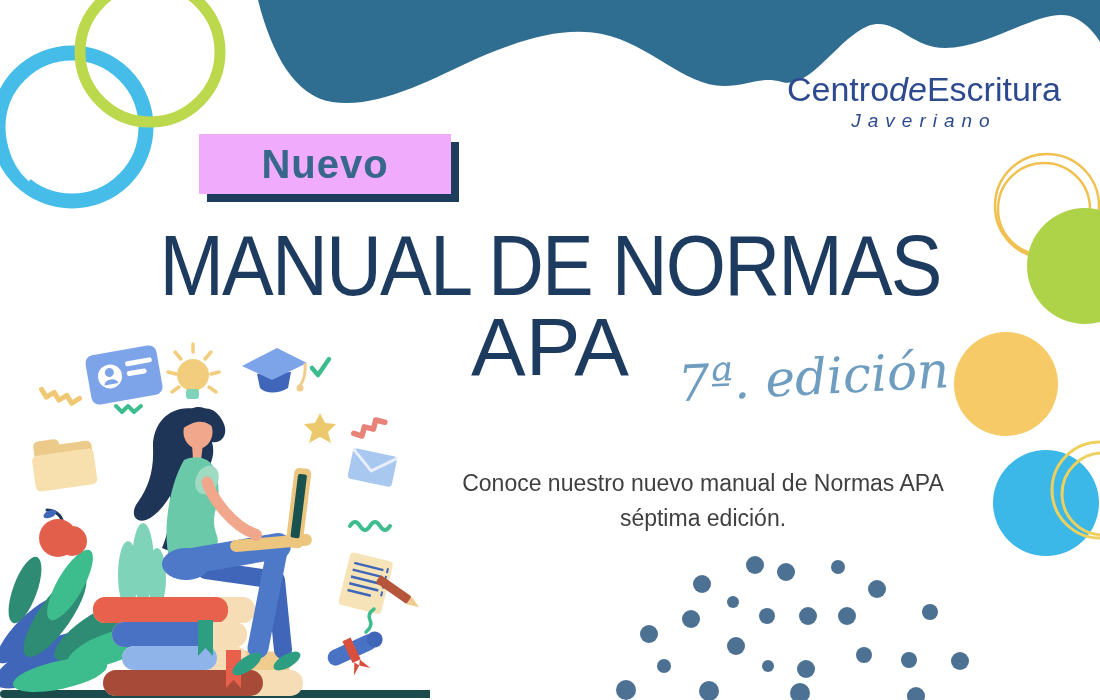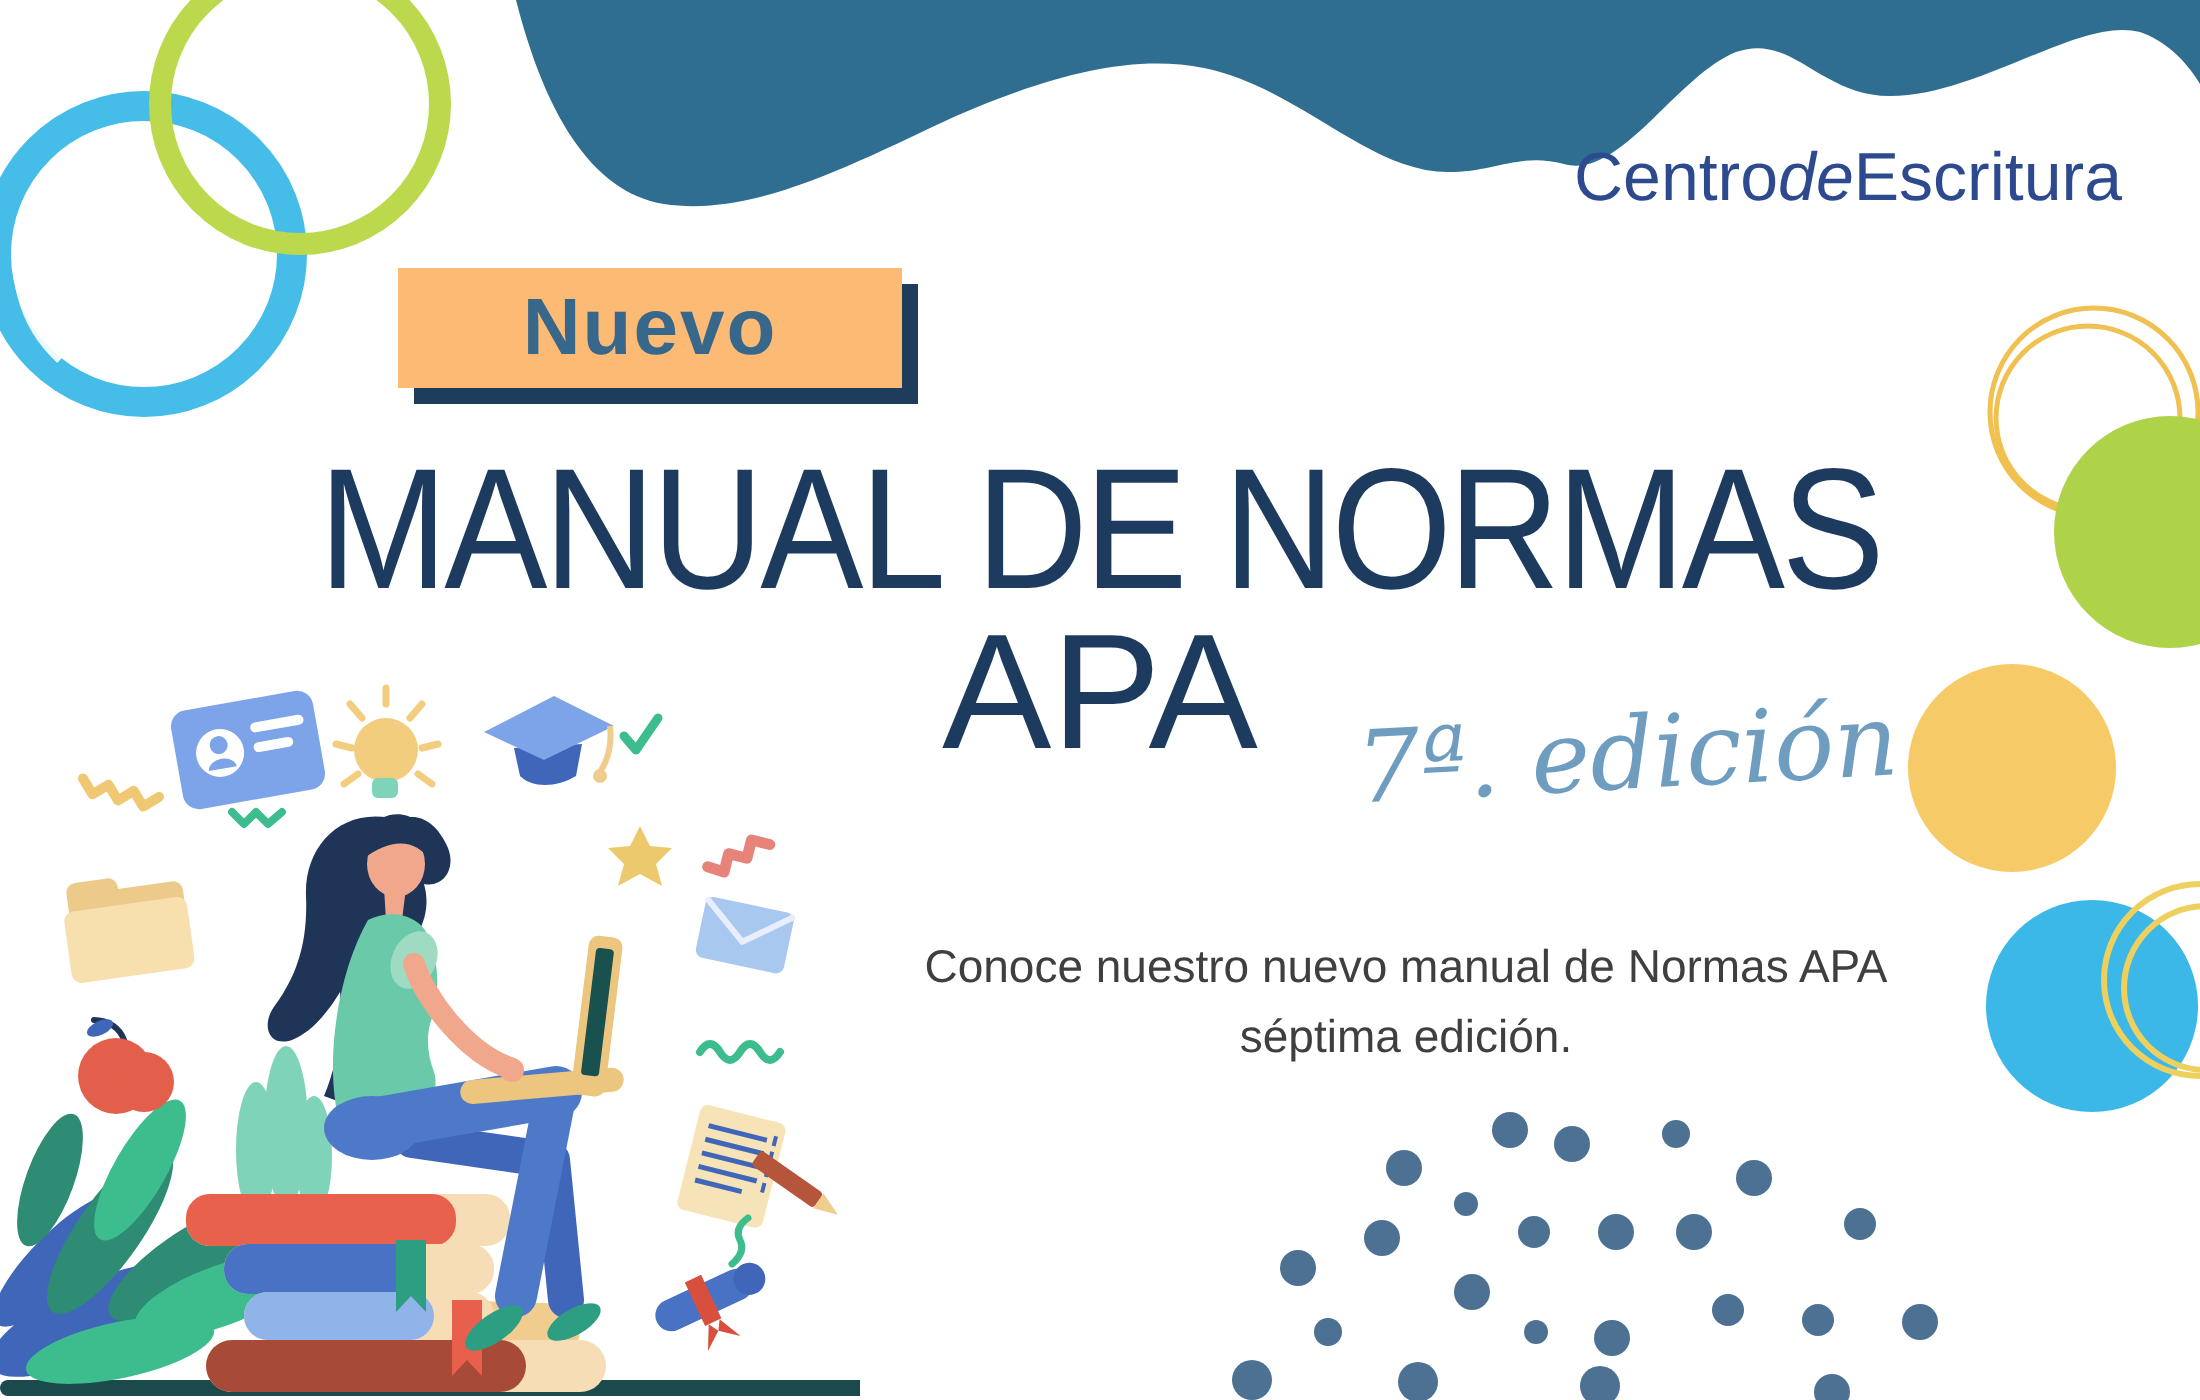--- a/index.html
+++ b/index.html
@@ -5,21 +5,21 @@
   html,body{margin:0;padding:0;}
   body{
     width:1100px;height:700px;position:relative;overflow:hidden;background:#ffffff;
     font-family:"Liberation Sans", sans-serif;
   }
   svg{display:block;}
   .layer{position:absolute;left:0;top:0;}
   
   .badge{
     position:absolute;left:199px;top:134px;width:252px;height:60px;
-    background:#fdba74;box-shadow:8px 8px 0 #1e3d5c;
+    background:#f0abfc;box-shadow:8px 8px 0 #1e3d5c;
     display:flex;align-items:center;justify-content:center;
   }
   .badge span{
     font-size:40px;font-weight:700;color:#38678c;letter-spacing:1px;
   }
   
   .logo{
     position:absolute;right:16px;top:72px;width:320px;text-align:center;
     color:#2e4a8f;font-family:Liberation Sans, sans-serif;
   }
@@ -267,20 +267,21 @@
     <polygon points="355,332 361,344 352,337" fill="#d94f3d"></polygon>
   </g>
 </svg>
 
 <div class="badge">
   <span>Nuevo</span>
 </div>
 
 <div class="logo">
   <div class="l1"><span>Centro</span><span class="it">de</span><span>Escritura</span></div>
+  <div class="l2">Javeriano</div>
 </div>
 
 <div class="title">
   <div class="t1">MANUAL DE NORMAS</div>
   <div class="t2">APA</div>
 </div>
 
 <div class="edition">7ª. edición</div>
 
 <div class="desc">

